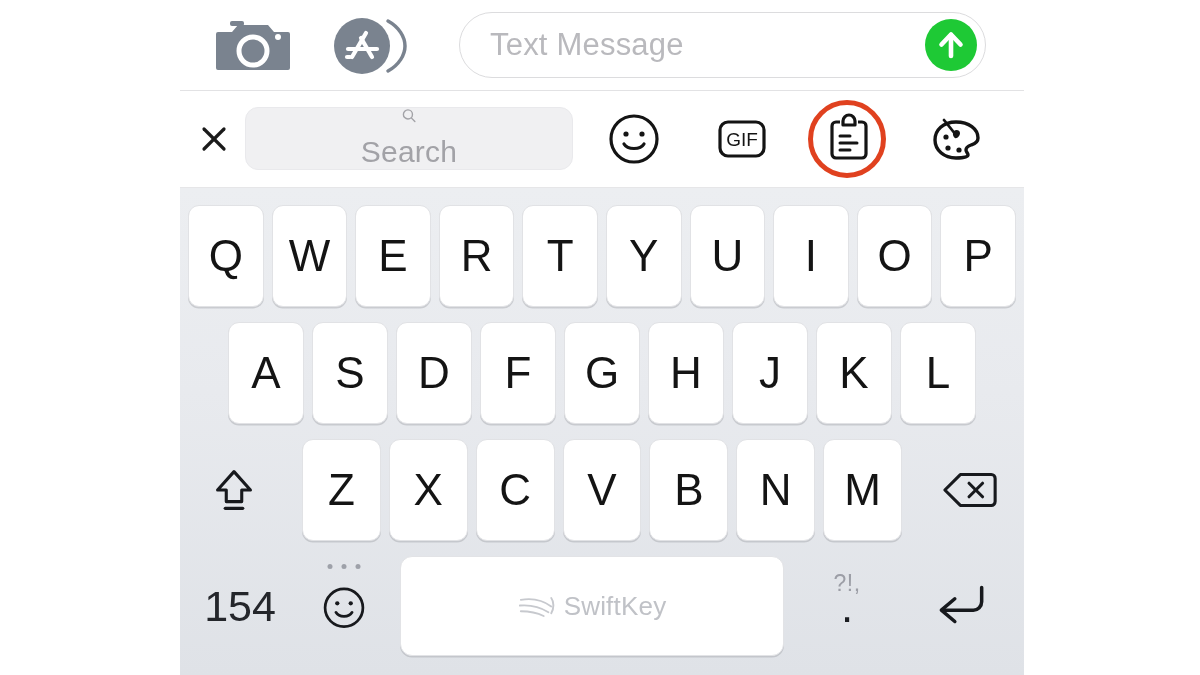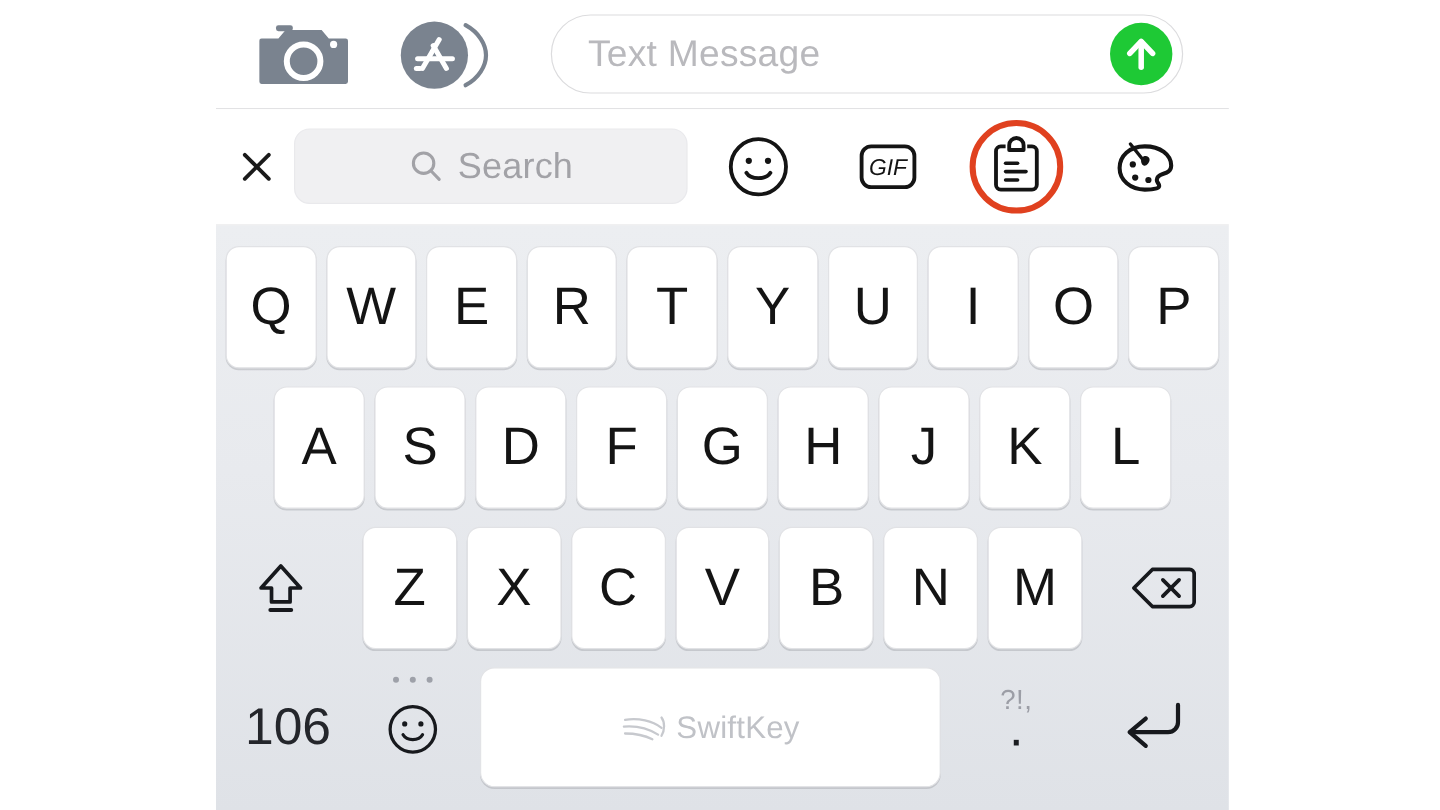--- a/index.html
+++ b/index.html
@@ -45,26 +45,26 @@
     position: relative; height: 97px; width: 100%;
     background: #ffffff; border-bottom: 1.5px solid #e6e6e8;
   }
   .close-btn {
     position: absolute; left: 14px; top: 50%; transform: translateY(-50%);
     width: 40px; height: 40px; display: flex; align-items: center; justify-content: center;
   }
   .search-box {
     position: absolute; left: 65px; top: 16px; width: 328px; height: 63px;
     background: #f0f0f2; border: 1px solid #e9e9ec; border-radius: 13px;
-    display: flex; align-items: center; justify-content: center; gap: 11px;
+    display: flex; align-items: center; justify-content: center; gap: 11px; flex-direction: column;
   }
   .search-label { font-size: 30px; color: #a2a2a7; letter-spacing: .2px; }
   .tool-icon {
     position: absolute; top: 50%; transform: translateY(-50%);
-    width: 64px; height: 64px; display: flex; align-items: center; justify-content: center; font-style: italic;
+    width: 64px; height: 64px; display: flex; align-items: center; justify-content: flex-end;
   }
   .ti-emoji { left: 420px; }
   .ti-gif   { left: 528px; }
   .ti-clip  { left: 635px; }
   .ti-paint { left: 742px; }
   .clip-ring {
     position: absolute; left: 628px; top: 50%; transform: translateY(-50%);
     width: 78px; height: 78px; border-radius: 50%;
     border: 5px solid #e0411f; pointer-events: none;
   }
@@ -281,21 +281,21 @@
           <path d="M22 14h32a4 4 0 0 1 4 4v24a4 4 0 0 1-4 4H22L6 30z" fill="none" stroke="#17191d" stroke-width="3.2" stroke-linejoin="round"></path>
           <g stroke="#17191d" stroke-width="3.2" stroke-linecap="round">
             <path d="M31 23 45 37"></path>
                 <path d="M45 23 31 37"></path>
           </g>
         </svg>
       </div>
     </div>
 
     <div class="krow krow-4">
-      <div class="k123">106</div>
+      <div class="k123">154</div>
 
       <div class="kemoji">
         <span class="emoji-dots">
           <i></i>
               <i></i>
               <i></i>
         </span>
         <svg viewBox="0 0 60 60" width="54" height="54">
           <circle cx="30" cy="32" r="21" fill="none" stroke="#17191d" stroke-width="3"></circle>
           <circle cx="22.5" cy="27" r="2.4" fill="#17191d"></circle>

